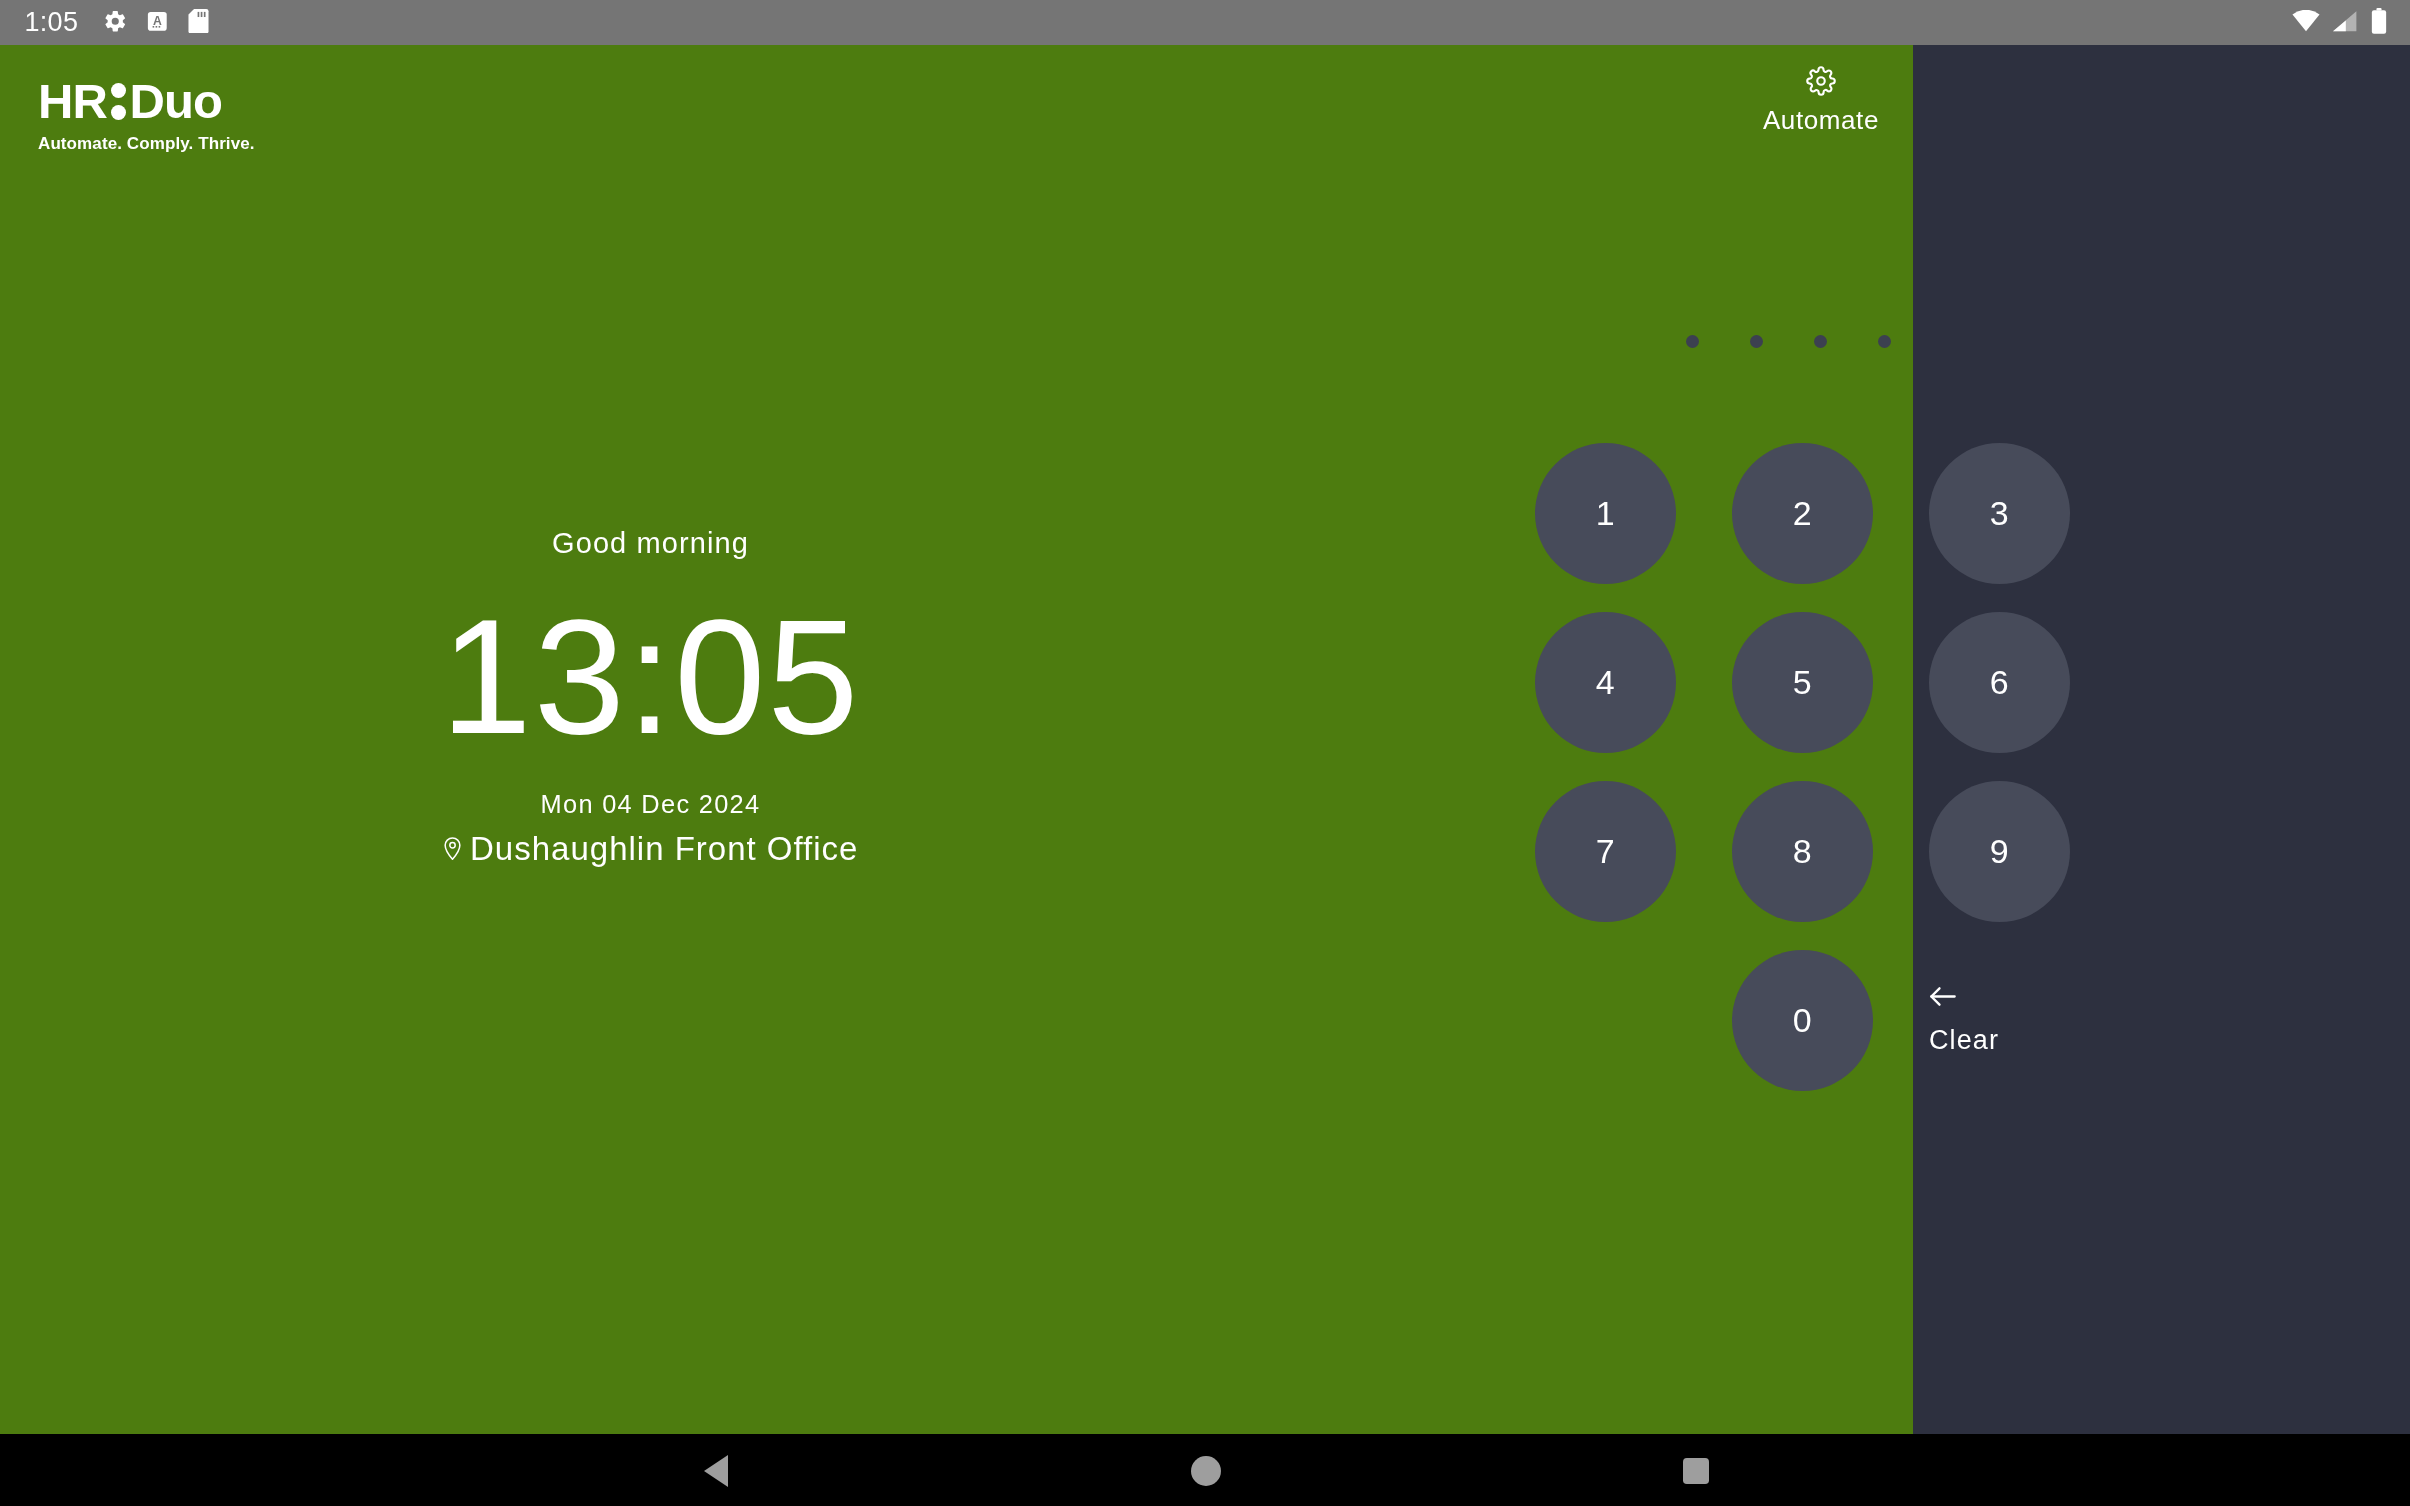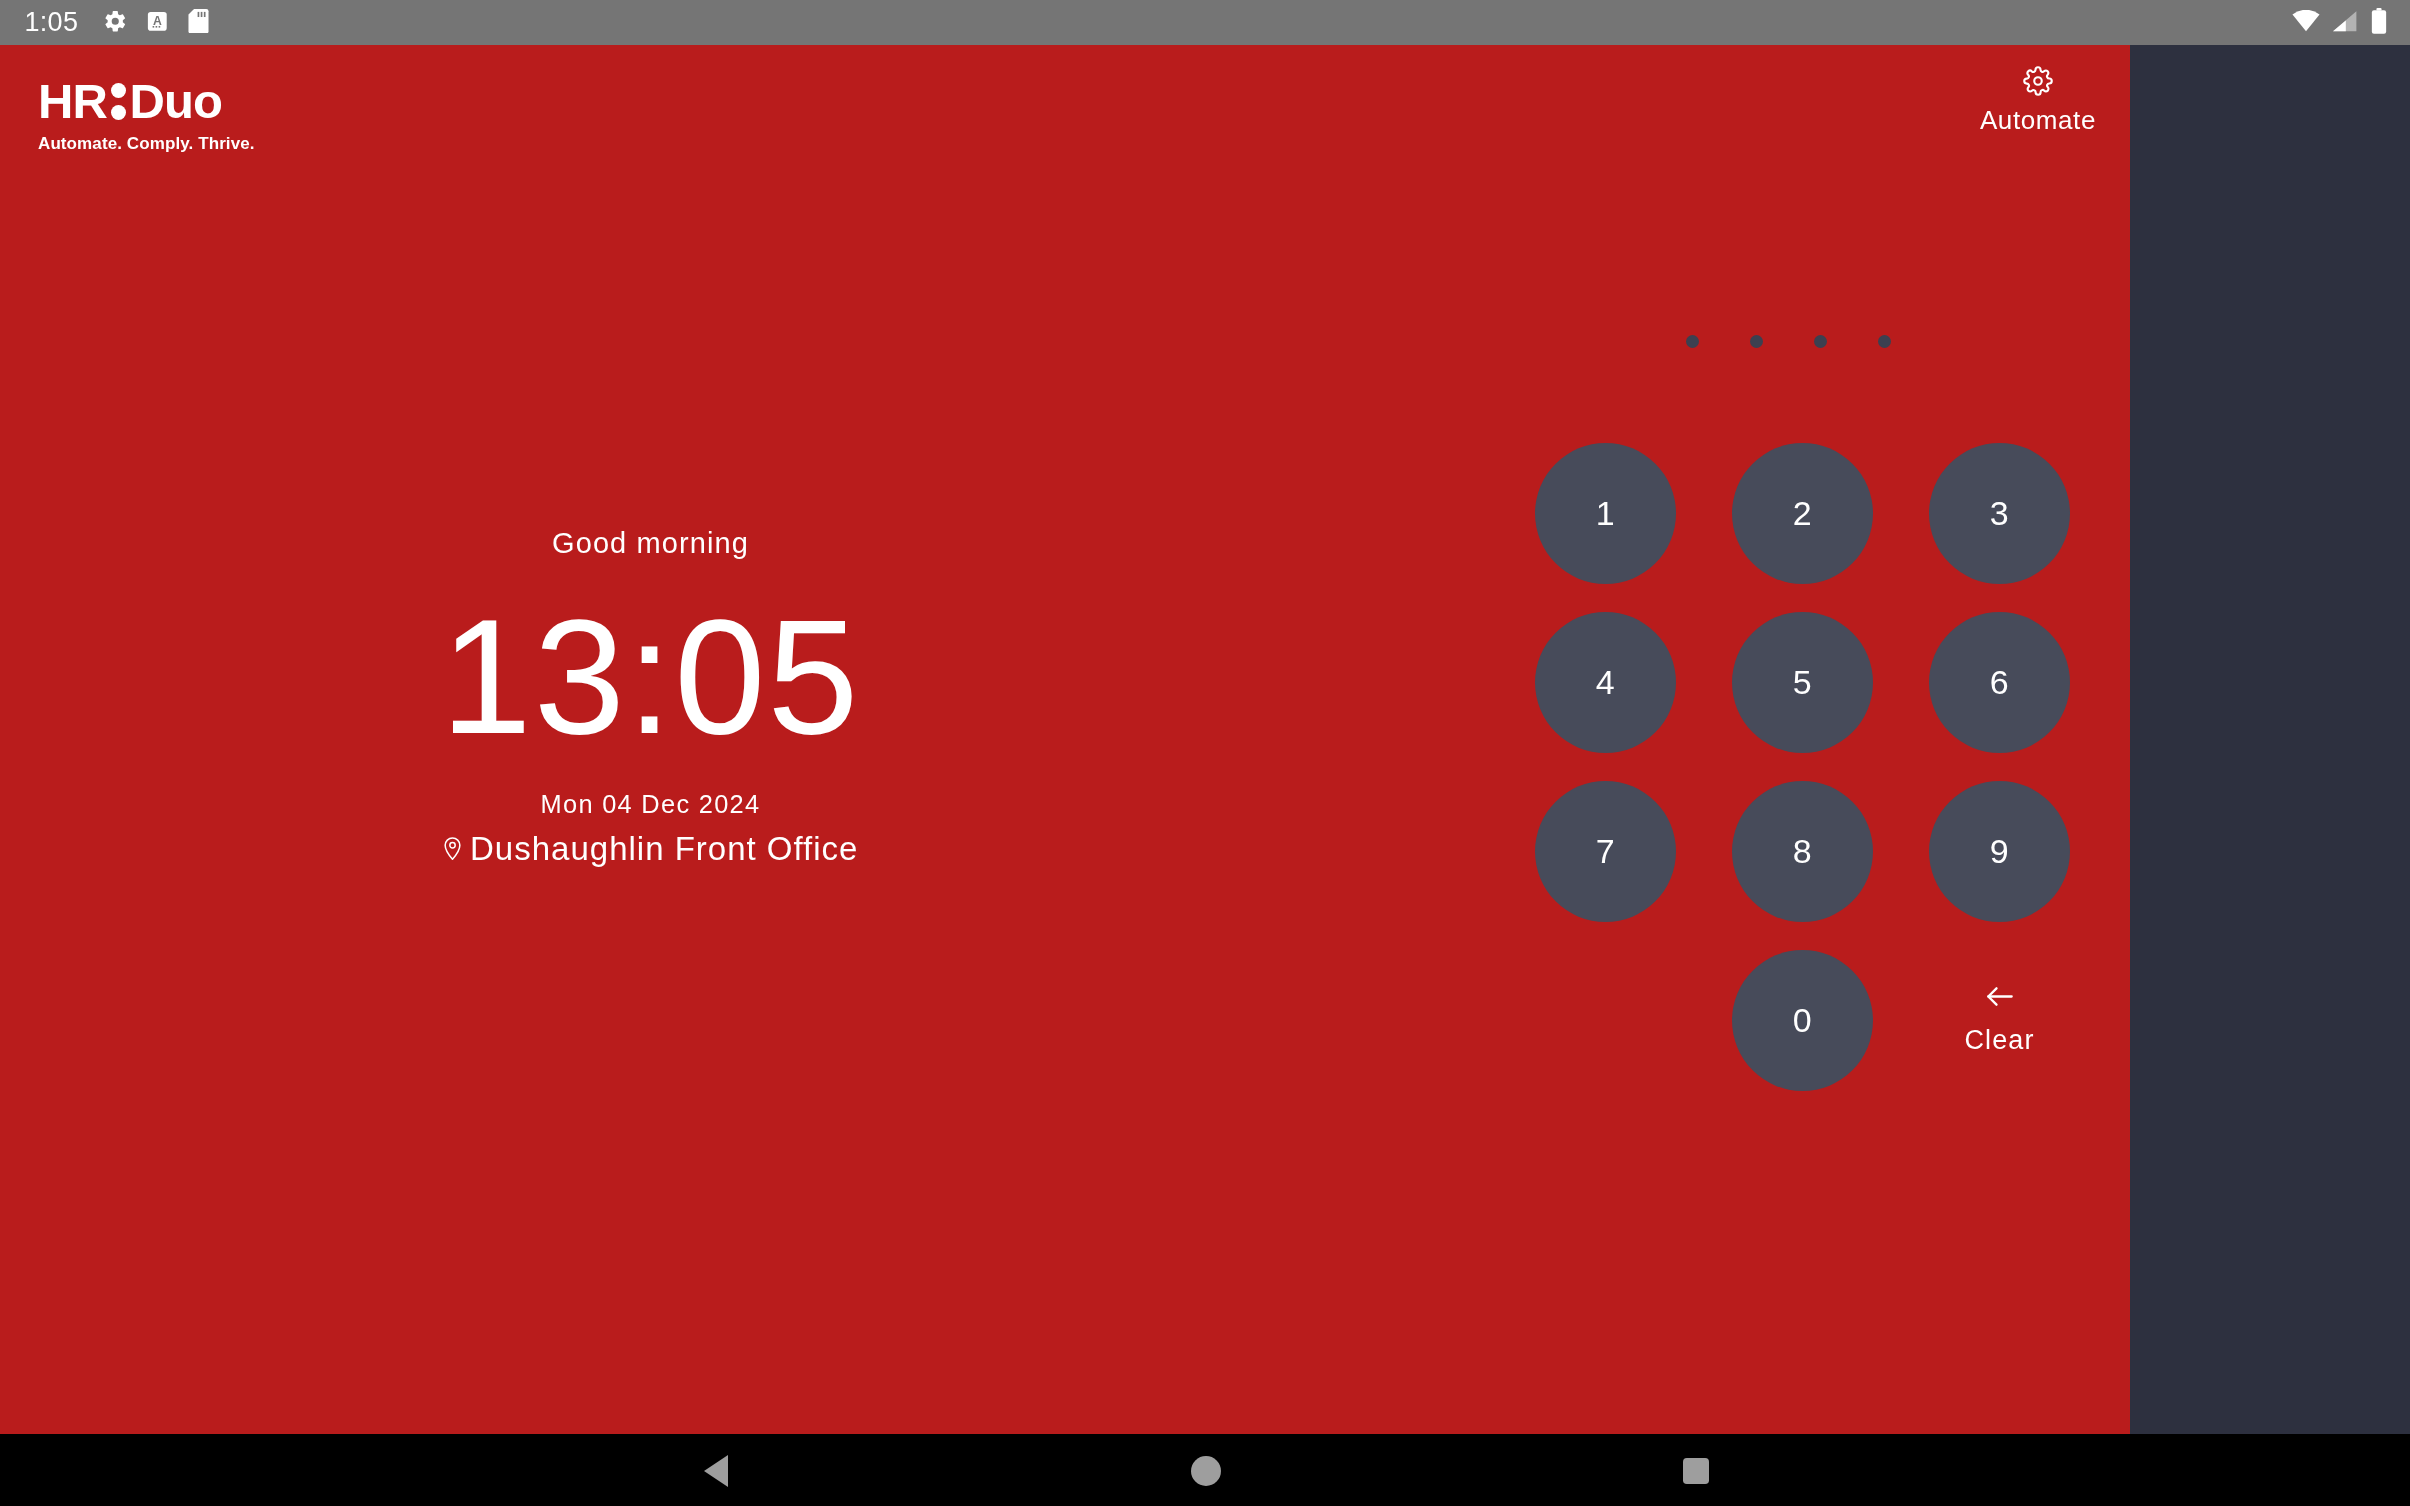--- a/index.html
+++ b/index.html
@@ -2,21 +2,21 @@
 <html style="font-size:15px"><head>
 <meta charset="utf-8">
 <style>
   * { margin:0; padding:0; box-sizing:border-box; }
   html, body {
     width:2411px; height:1507px;
     background:#2d303f;
     font-family:"Liberation Sans", sans-serif;
     overflow:hidden;
   }
-  .screen { position:relative; width:2130px; height:1507px; background:#b91c1c; }
+  .screen { position:relative; width:1913px; height:1507px; background:#4d7c0f; }
 
   
   .statusbar{
     position:absolute; top:0; left:0; width:2411px; height:45px;
     background:#757575; display:flex; align-items:center;
     padding:0 24.5px; color:#ffffff;
   }
   .sb-time{ font-size:27px; font-weight:400; letter-spacing:0.3px; line-height:1; }
   .sb-left-icons{ display:flex; align-items:center; gap:19px; margin-left:24.5px; }
   .sb-spacer{ flex:1; }
@@ -82,21 +82,21 @@
     width:141px; height:141px; border-radius:50%;
     background:#474b5a; color:#ffffff;
     display:flex; align-items:center; justify-content:center;
     font-size:34px; font-weight:400; letter-spacing:0.5px;
     cursor:pointer; border:none;
     font-family:"Liberation Sans", sans-serif;
   }
   .key-blank{ width:141px; height:141px; }
   .key-clear{
     width:141px; height:141px; background:transparent;
-    display:flex; flex-direction:column; align-items:center; justify-content:center;
+    display:flex; flex-direction:column; align-items:flex-start; justify-content:center;
     gap:15px; color:#ffffff; cursor:pointer; border:none;
     font-family:"Liberation Sans", sans-serif;
   }
   .key-clear-label{ font-size:27px; font-weight:400; letter-spacing:1.1px; }
 
   
   .navbar{
     position:absolute; bottom:0; left:0; width:2411px; height:73px;
     background:#000000; display:flex; align-items:center; justify-content:center;
   }

